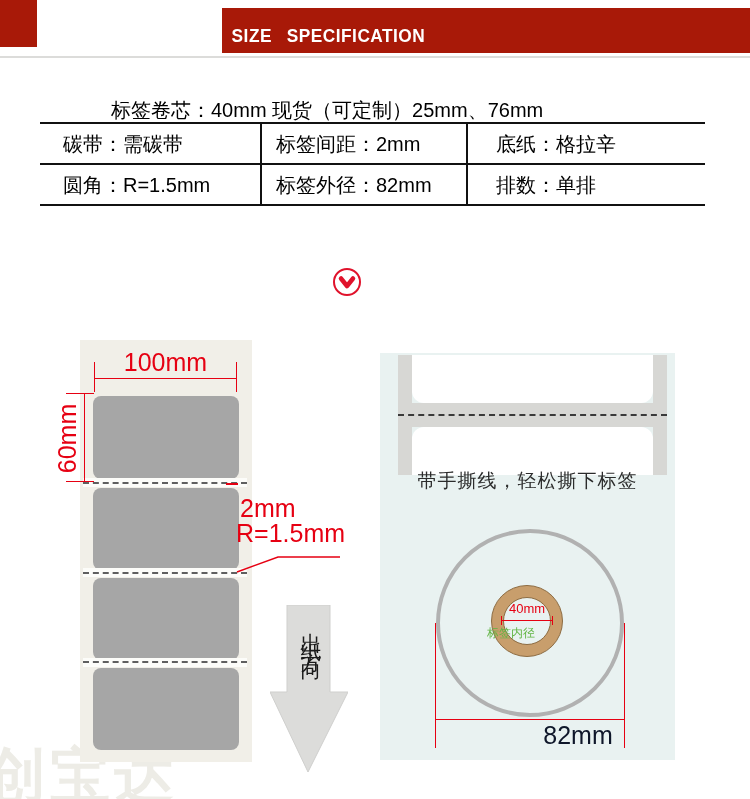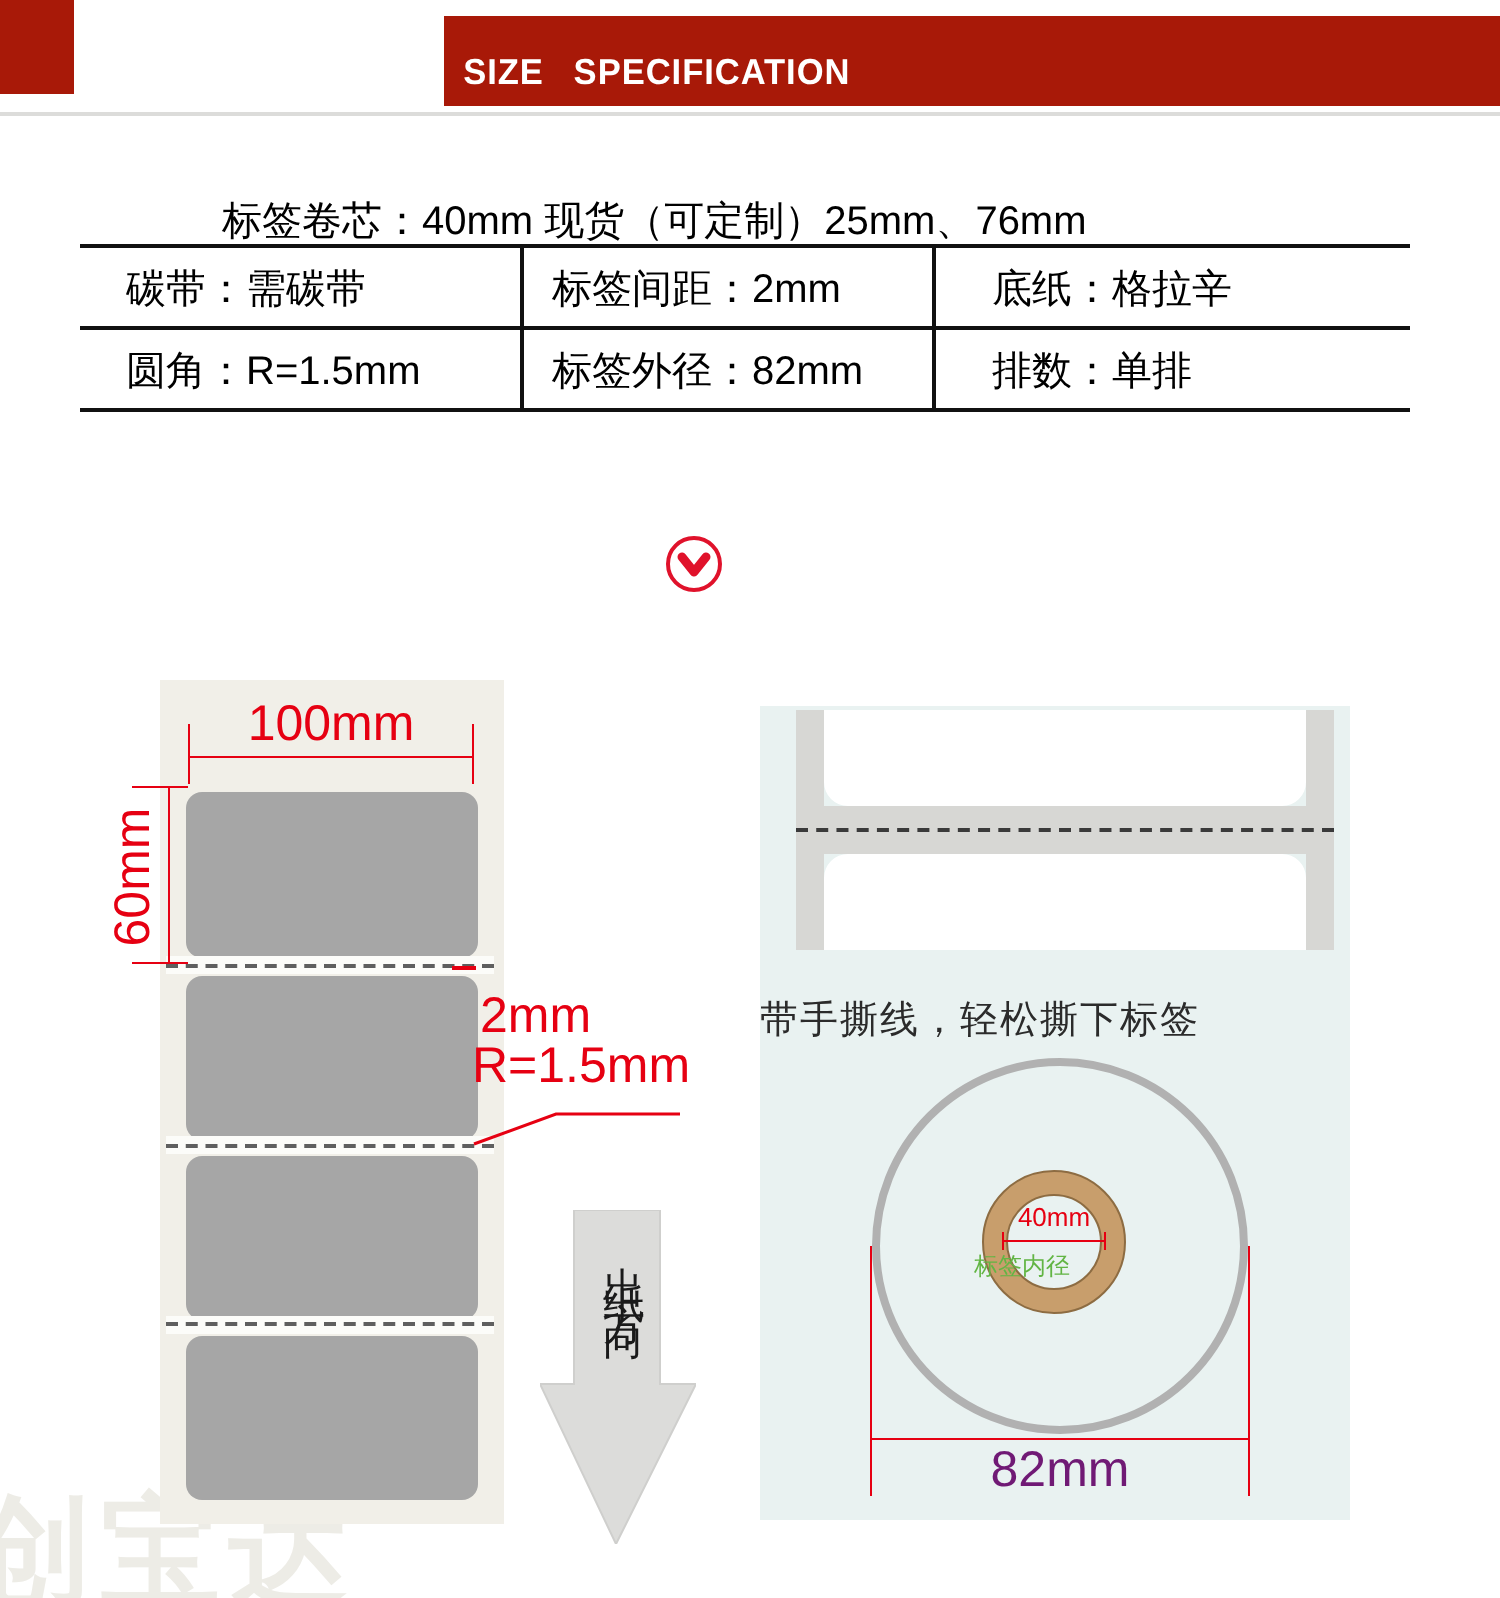--- a/index.html
+++ b/index.html
@@ -25,27 +25,27 @@
   .dashline{left:83px;width:164px;height:0;border-top:2px dashed #5f5f5f;}
   .redline{background:#e60012;}
   .dim-text{font-size:25px;color:#e60012;white-space:nowrap;}
   .feed-text{left:297px;top:616px;writing-mode:vertical-rl;font-size:21px;letter-spacing:9px;color:#1a1a1a;}
   
   .panel{left:380px;top:353px;width:295px;height:407px;background:#e9f2f1;}
   .bar{top:355px;width:14px;height:120px;background:#d7d7d4;}
   .band{left:398px;top:403px;width:269px;height:24px;background:#d7d7d4;}
   .white-label{left:412px;width:241px;height:48px;background:#fff;}
   .tear-dash{left:398px;top:414px;width:269px;height:0;border-top:2px dashed #3a3a3a;}
-  .tear-note{left:380px;top:497px;width:295px;text-align:left;font-size:19px;color:#2b2b2b;letter-spacing:1px;}
+  .tear-note{left:380px;top:468px;width:295px;text-align:center;font-size:19px;color:#2b2b2b;letter-spacing:1px;}
   .roll-circle{left:436px;top:529px;width:188px;height:188px;border:4px solid #b1b1b1;border-radius:50%;box-sizing:border-box;}
   .core-outer{left:491px;top:585px;width:72px;height:72px;background:#c89e6c;border:1px solid #8d6c42;border-radius:50%;box-sizing:border-box;}
   .core-inner{left:503px;top:597px;width:48px;height:48px;background:#e9f2f1;border:1px solid #8d6c42;border-radius:50%;box-sizing:border-box;}
   .core-dim{left:491px;top:601px;width:72px;text-align:center;font-size:13px;color:#e60012;}
   .core-label{left:487px;top:625px;width:80px;font-size:12px;color:#62b544;}
-  .outer-dim{left:435px;top:721px;width:190px;text-align:center;font-size:25px;color:#701a75;}
+  .outer-dim{left:435px;top:721px;width:190px;text-align:center;font-size:25px;color:#0f172a;padding-left:48px;}
   .watermark{left:-14px;top:736px;font-size:60px;font-weight:700;color:#edece6;letter-spacing:4px;white-space:nowrap;}
 </style>
 </head>
 <body>
 
 <div class="stage">
 
   <div class="abs watermark">创宝达</div>
 
   <div class="abs accent-block"></div>

